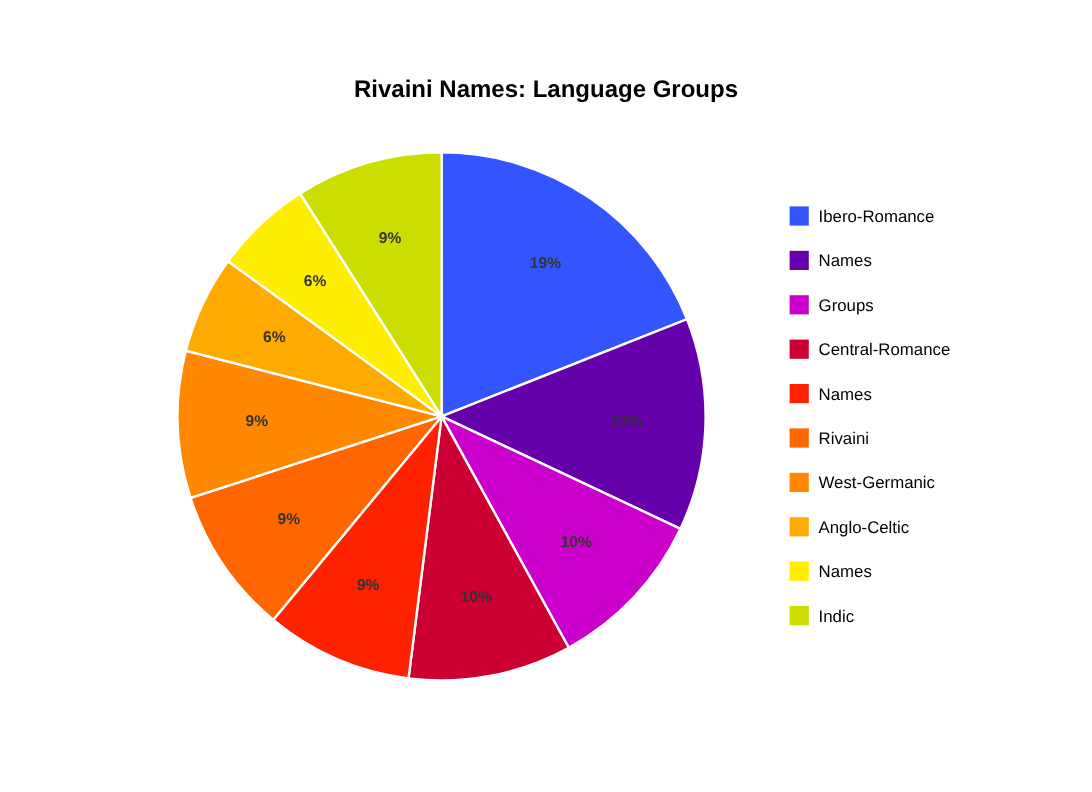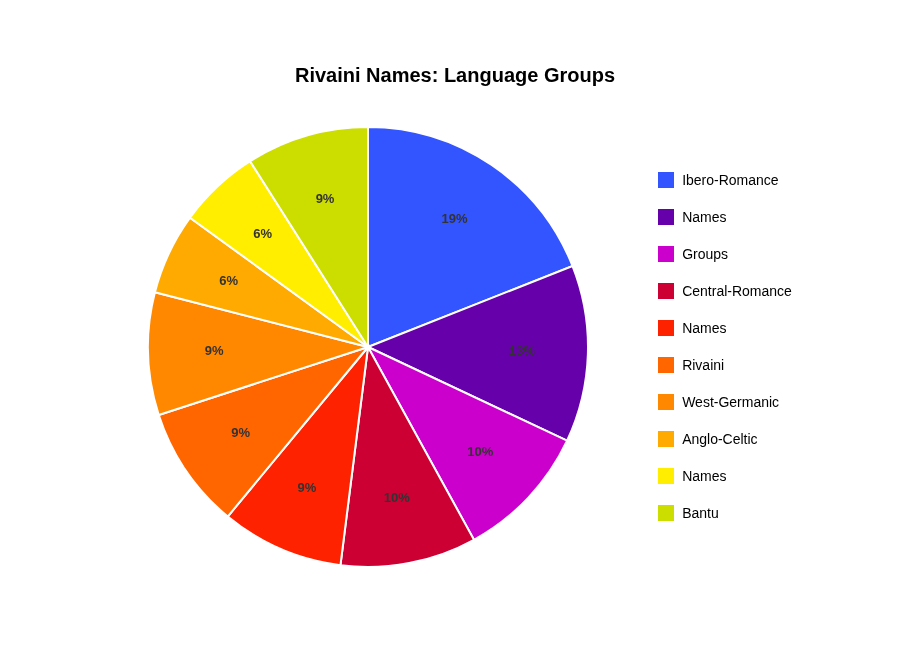--- a/index.html
+++ b/index.html
@@ -118,16 +118,16 @@
       <div class="legend-item">
         <div class="legend-color" style="background: rgb(255, 170, 0);"></div>
         <span>Anglo-Celtic</span>
       </div>
       <div class="legend-item">
         <div class="legend-color" style="background: rgb(255, 238, 0);"></div>
         <span>Names</span>
       </div>
       <div class="legend-item">
         <div class="legend-color" style="background: rgb(204, 221, 0);"></div>
-        <span>Bantu</span>
+        <span>Indic</span>
       </div>
     </div>
 </div>
 
 </body></html>

